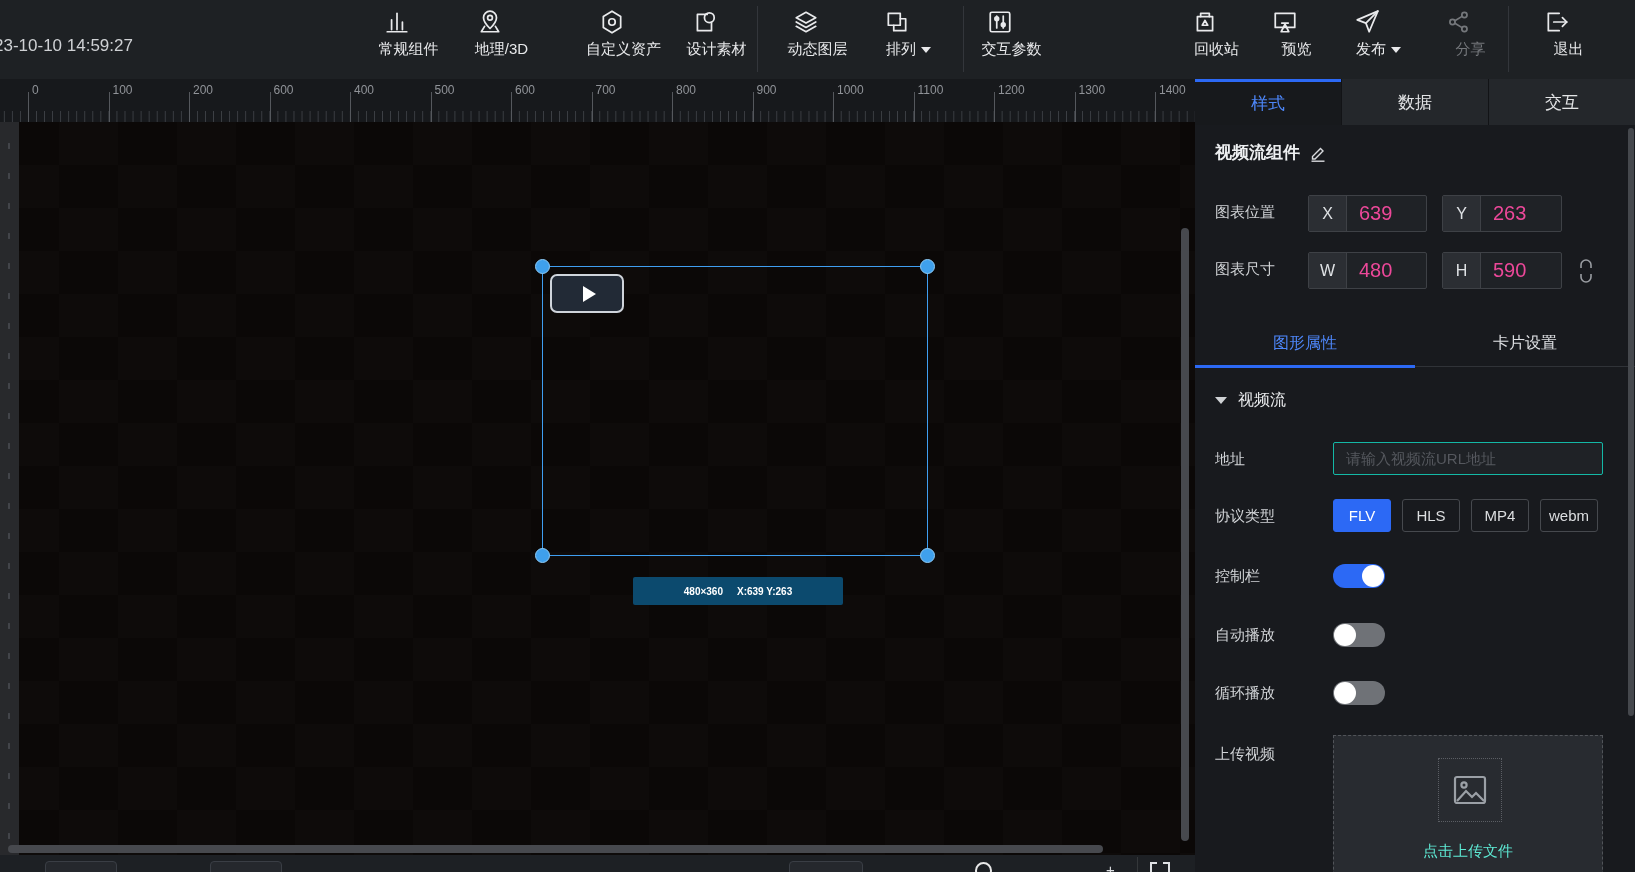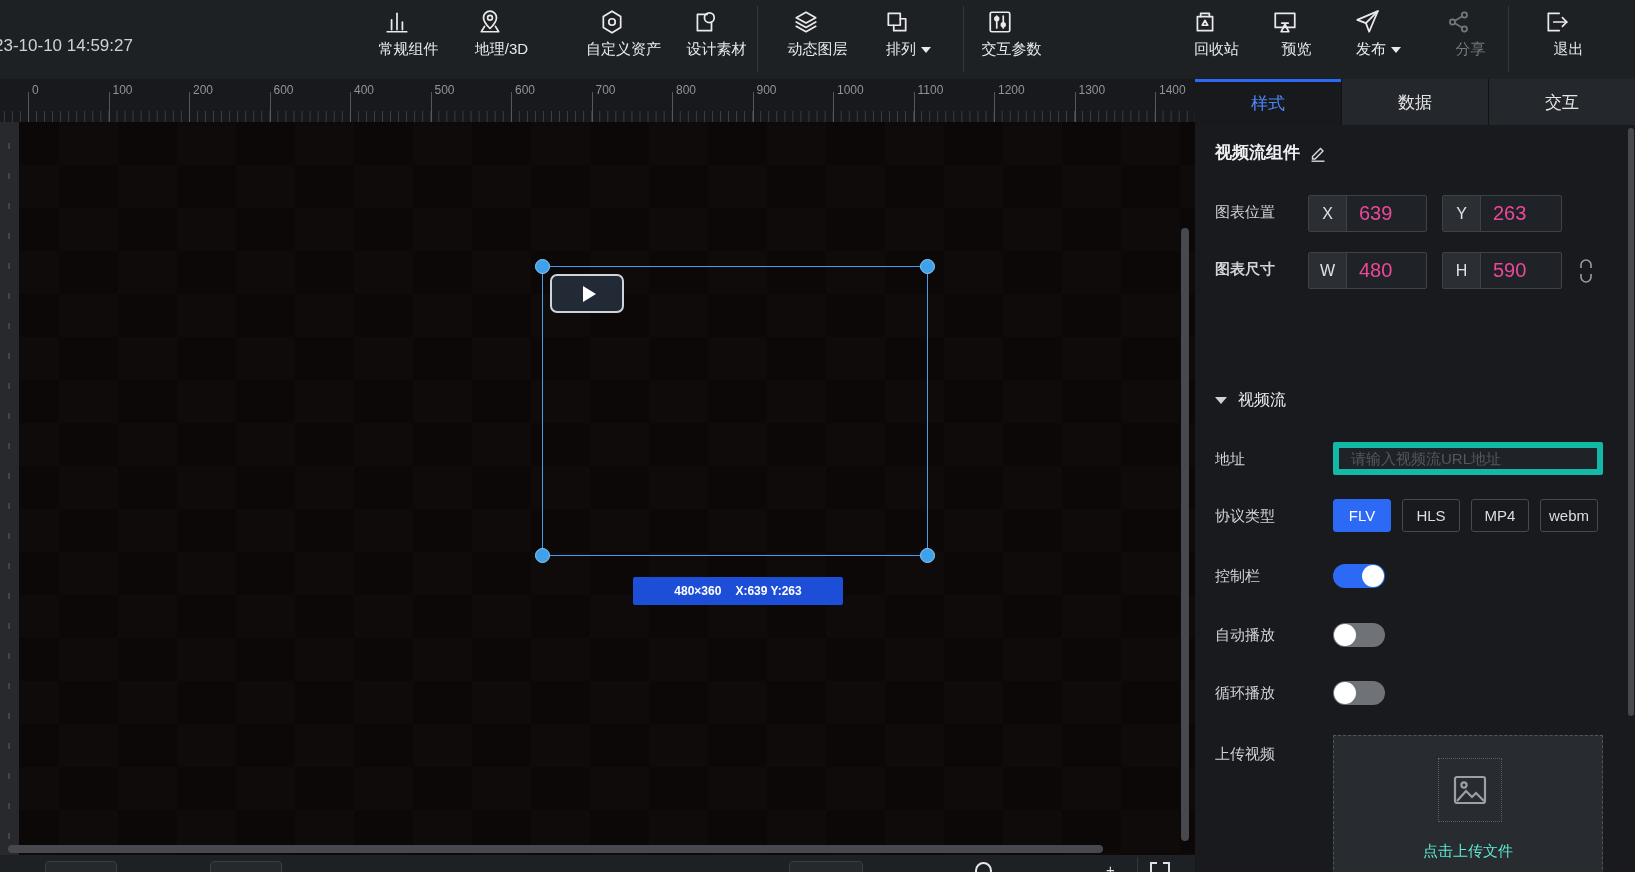--- a/index.html
+++ b/index.html
@@ -43,23 +43,23 @@
            background:#3fa0ec; border:1px solid #8ecbf6; }
   .handle.tl{ left:-8px; top:-8px; } .handle.tr{ right:-8px; top:-8px; }
   .handle.bl{ left:-8px; bottom:-8px; } .handle.br{ right:-8px; bottom:-8px; }
 
   .play-btn{ position:absolute; left:550px; top:274px; width:74px; height:39px;
              background:#222a36; border:2px solid #cfd4db; border-radius:7px;
              display:flex; align-items:center; justify-content:center; cursor:pointer; }
   .play-tri{ width:0; height:0; border-left:13px solid #ffffff;
              border-top:8px solid transparent; border-bottom:8px solid transparent; margin-left:4px; }
 
-  .sel-badge{ position:absolute; left:633px; top:577px; width:210px; height:28px; background:#1d4ed8;
+  .sel-badge{ position:absolute; left:633px; top:577px; width:210px; height:28px; background:#0c4a6e;
               border-radius:2px; display:flex; align-items:center; justify-content:center; gap:14px;
-              color:#fff; font-size:12px; font-weight:bold; }
+              color:#fff; font-size:10px; font-weight:bold; }
 
   .v-scroll{ position:absolute; left:1181px; top:228px; width:8px; height:613px; background:#47494e; border-radius:4px; }
   .h-scroll{ position:absolute; left:8px; top:845px; width:1095px; height:8px; background:#47494e; border-radius:4px; }
 
   
   .bottombar{ position:absolute; left:0; top:855px; width:1195px; height:17px; background:#1d2024; }
   .bb-btn{ position:absolute; top:6px; height:26px; background:#25282d; border:1px solid #3a3e45; border-radius:4px; }
   .bb-circle{ position:absolute; left:975px; top:7px; width:17px; height:17px; border:2px solid #e8e8e8; border-radius:50%; }
   .bb-plus{ position:absolute; left:1106px; top:9px; width:12px; height:12px; color:#dfe1e4; font-size:15px; line-height:12px; }
   .bb-divider{ position:absolute; left:1137px; top:2px; width:1px; height:15px; background:#34373a; }
@@ -95,21 +95,21 @@
            color:#dfe1e4; cursor:pointer; position:relative; }
   .subtab.active{ color:#4d86f8; }
   .subtab.active:after{ content:""; position:absolute; left:0; bottom:-2px; width:100%; height:3px; background:#2c69f5; }
 
   .section-head{ position:absolute; left:20px; top:311px; display:flex; align-items:center; gap:11px; cursor:pointer; }
   .tri-down{ width:0; height:0; border-left:6px solid transparent; border-right:6px solid transparent;
              border-top:7px solid #cfd2d5; }
   .section-title{ color:#ebedef; font-size:16px; }
 
   .url-input{ position:absolute; left:138px; top:363px; width:270px; height:33px; background:#1f2226;
-              border:6px solid #14b8a6; border-radius:2px; color:#d6d8db; font-size:15px; padding:0 12px;
+              border:1px solid #14b8a6; border-radius:2px; color:#d6d8db; font-size:15px; padding:0 12px;
               font-family:"Liberation Sans",sans-serif; }
   .url-input::placeholder{ color:#55585e; }
 
   .proto-group{ position:absolute; left:138px; top:420px; display:flex; gap:11px; }
   .proto-btn{ height:33px; min-width:58px; padding:0 8px; border-radius:3px; border:1px solid #46494e;
               background:transparent; color:#dcdee0; font-size:15px; display:flex; align-items:center;
               justify-content:center; cursor:pointer; }
   .proto-btn.active{ background:#2c69f5; border-color:#2c69f5; color:#ffffff; }
 
   .toggle{ position:absolute; left:138px; width:52px; height:24px; border-radius:12px; cursor:pointer; }
@@ -404,36 +404,40 @@
     <div class="row-label" style="top:124px;">图表位置</div>
     <div class="input-group" style="left:113px; top:116px; width:119px;">
       <div class="ig-prefix">X</div>
       <div class="ig-value">639</div>
     </div>
     <div class="input-group" style="left:247px; top:116px; width:120px;">
       <div class="ig-prefix">Y</div>
       <div class="ig-value">263</div>
     </div>
 
-    <div class="row-label" style="top:181px;font-weight:bold;">图表尺寸</div>
+    <div class="row-label" style="top:181px;">图表尺寸</div>
     <div class="input-group" style="left:113px; top:173px; width:119px;">
       <div class="ig-prefix">W</div>
       <div class="ig-value">480</div>
     </div>
     <div class="input-group" style="left:247px; top:173px; width:120px;">
       <div class="ig-prefix">H</div>
       <div class="ig-value">590</div>
     </div>
     <div style="position:absolute; left:382px; top:179px; width:18px; height:26px; cursor:pointer;">
       <svg width="18" height="26" viewBox="0 0 18 26" fill="none" stroke="#9a9da2" stroke-width="1.6">
         <path d="M4 10 V7 a5 5 0 0 1 10 0 V10"></path>
         <path d="M4 16 V19 a5 5 0 0 0 10 0 V16"></path>
       </svg>
     </div>
 
+    <div class="subtabs" id="panel-subtabs">
+        <div class="subtab active">图形属性</div>
+        <div class="subtab">卡片设置</div>
+      </div>
 
     <div class="section-head">
       <div class="tri-down"></div>
       <div class="section-title">视频流</div>
     </div>
 
     <div class="row-label" style="top:371px;">地址</div>
     <input class="url-input" type="text" placeholder="请输入视频流URL地址" style="">
 
     <div class="row-label" style="top:428px;">协议类型</div>

